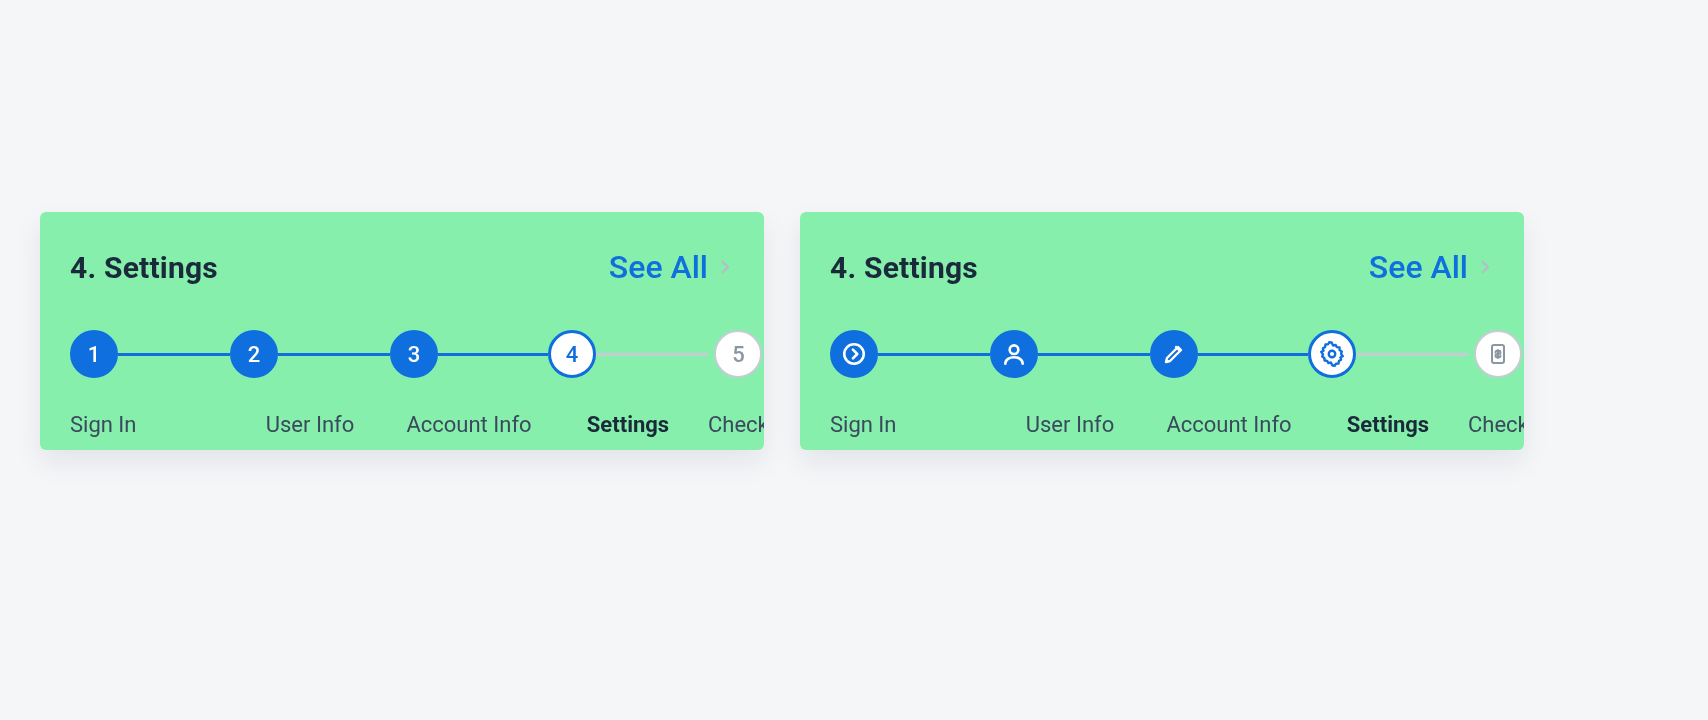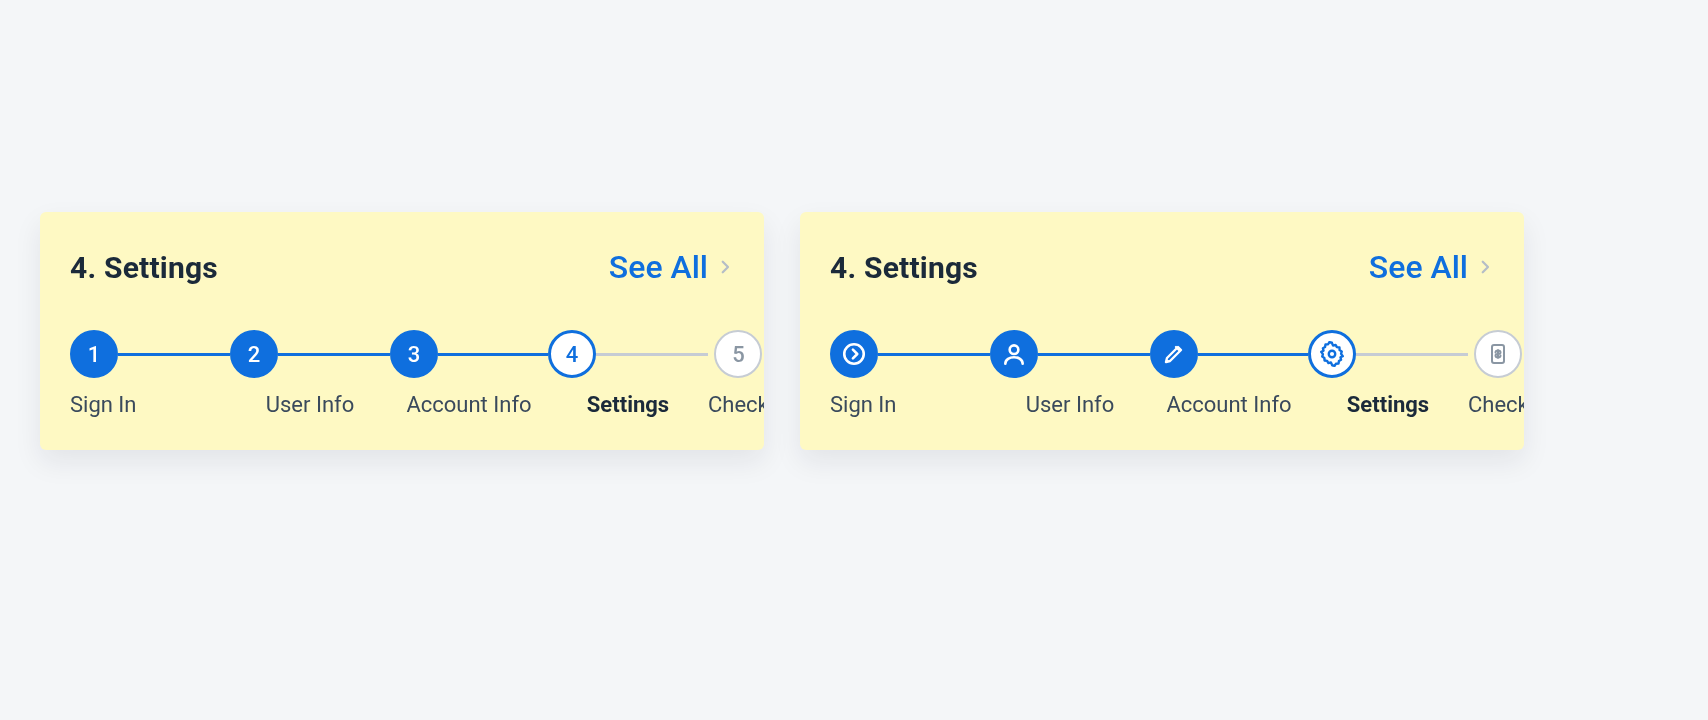--- a/index.html
+++ b/index.html
@@ -10,21 +10,21 @@
       height: 720px;
       overflow: hidden;
     }
     .stage {
       position: relative;
       width: 1708px;
       height: 720px;
     }
     .card {
       position: absolute;
-      background: #fef9c3;
+      background: #86efac;
       border-radius: 6px;
       box-shadow: 0 12px 28px rgba(20,30,50,0.08);
       overflow: hidden;
       padding: 36px 30px 50px 30px;
     }
     .card-left  { left: 40px;  top: 212px; width: 724px; height: 238px; }
     .card-right { left: 800px; top: 212px; width: 724px; height: 238px; }
 
     .card-header {
       display: flex;
@@ -92,21 +92,21 @@
       border: 2px solid #c6ccd4;
     }
     .connector {
       height: 3px;
       flex: 0 0 auto;
     }
     .connector.complete { background: #0f6fde; }
     .connector.upcoming { background: #c6ccd4; }
 
     .stepLabel {
-      margin-top: 14px;
+      margin-top: 34px;
       font-size: 22px;
       color: #3a4a5c;
       white-space: nowrap;
     }
     .stepLabel.active { font-weight: 700; color: #1b2a3a; }
 
     
     .card-left .c1 { width: 112px; }
     .card-left .c2 { width: 112px; }
     .card-left .c3 { width: 110px; }

